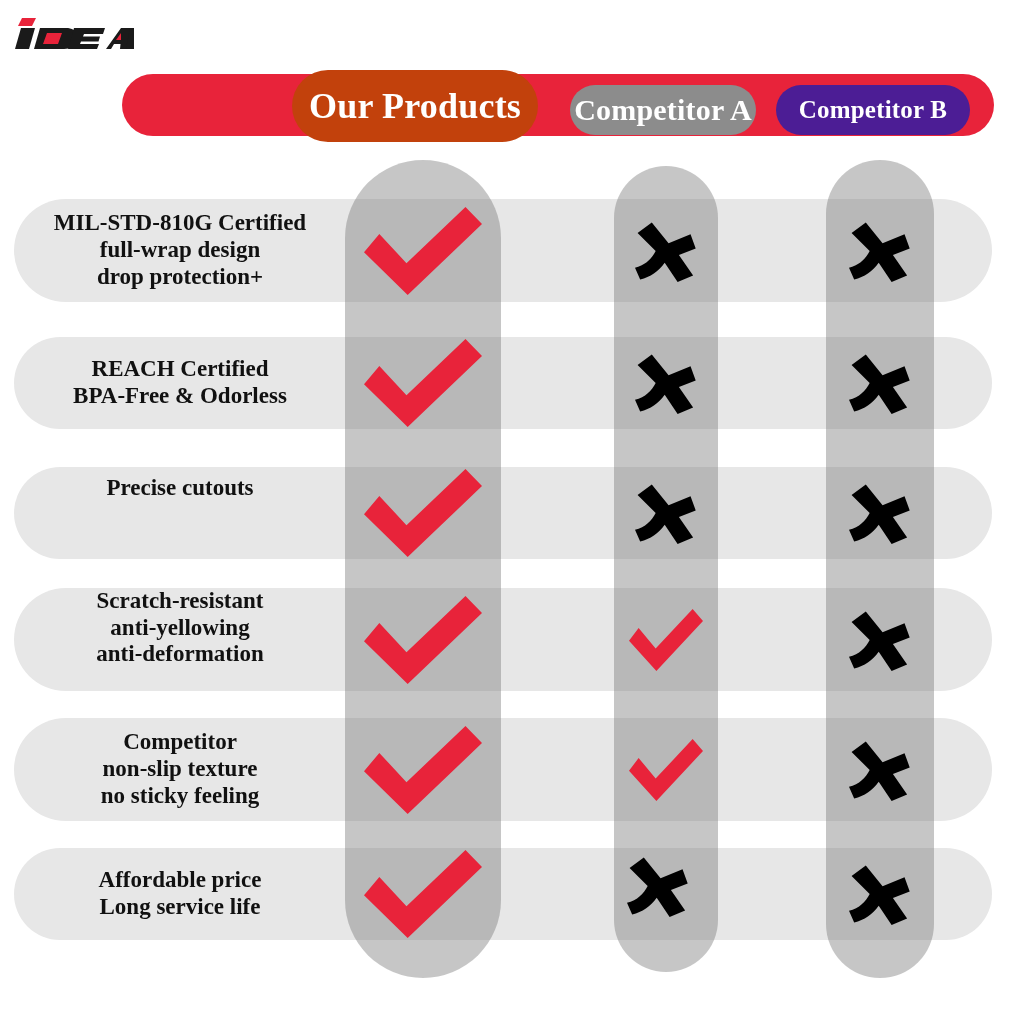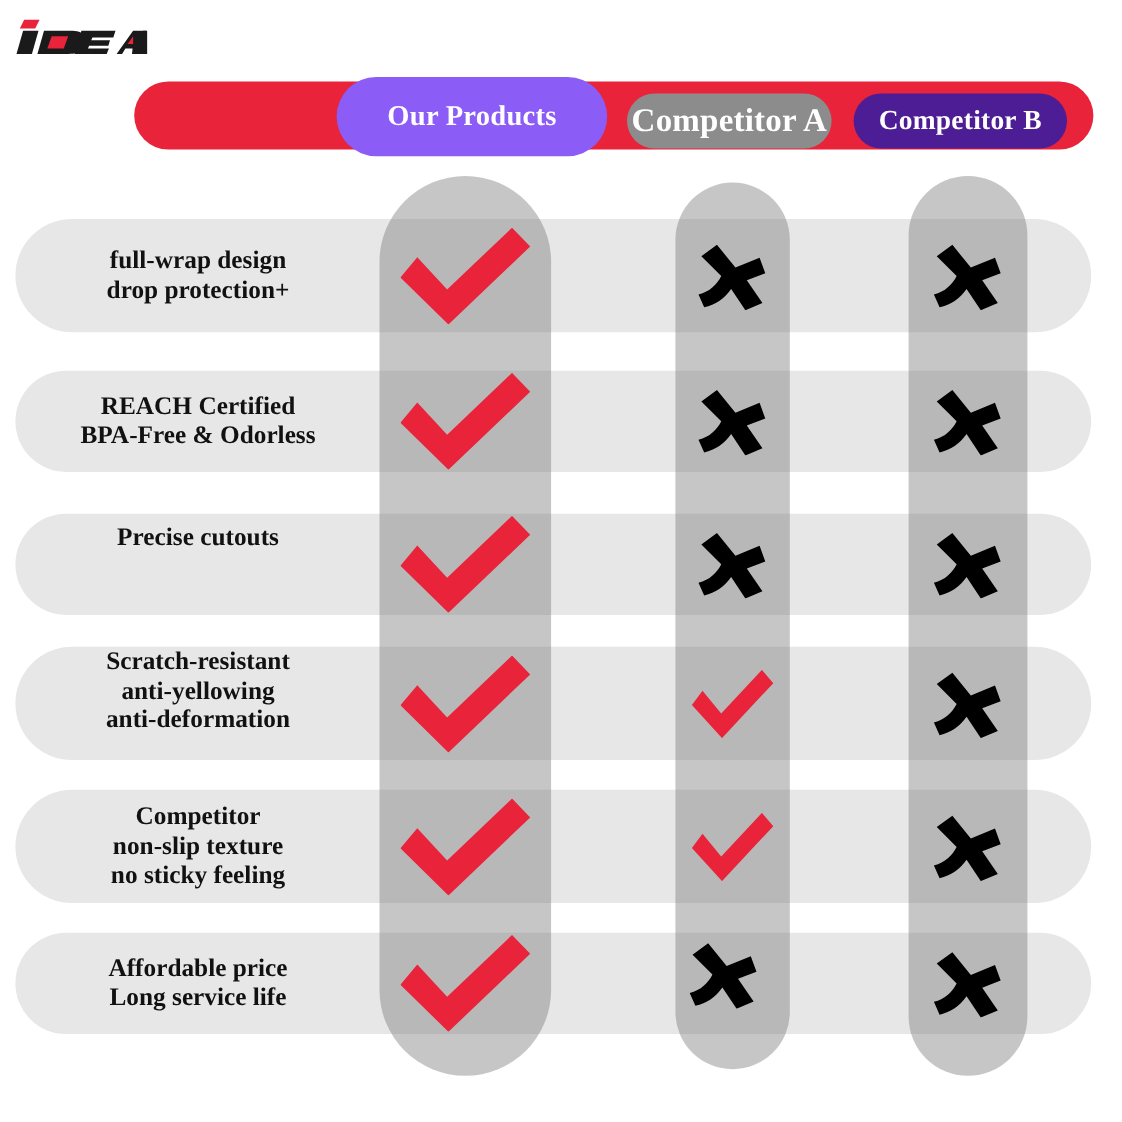--- a/index.html
+++ b/index.html
@@ -39,27 +39,27 @@
     display: flex;
     align-items: center;
     justify-content: center;
     border-radius: 28px;
     color: #ffffff;
     font-weight: bold;
     white-space: nowrap;
     letter-spacing: .2px;
   }
   #tab-our-products {
-    left: 306px;
+    left: 292px;
     top: 70px;
     width: 246px;
     height: 72px;
-    background: #8b5cf6;
+    background: #c2410c;
     border-radius: 36px;
-    font-size: 26px;
+    font-size: 36px;
   }
   #tab-competitor-a {
     left: 570px;
     top: 85px;
     width: 186px;
     height: 50px;
     background: #8C8C8C;
     font-size: 30px;
   }
   #tab-competitor-b {
@@ -157,20 +157,21 @@
 
 <div class="tab" id="tab-our-products">Our Products</div>
 
 <div class="tab" id="tab-competitor-a">Competitor A</div>
 
 <div class="tab" id="tab-competitor-b">Competitor B</div>
 
 <div id="rows-layer">
     <div class="row-band" style="top: 199px; height: 103px; background: rgb(231, 231, 231);"></div>
     <div class="feature-label" style="top: 199px; height: 103px;">
+      <span class="ln">MIL-STD-810G Certified</span>
       <span class="ln">full-wrap design</span>
       <span class="ln">drop protection+</span>
     </div>
     <div class="row-band" style="top: 337px; height: 92px; background: rgb(231, 231, 231);"></div>
     <div class="feature-label" style="top: 337px; height: 92px;">
       <span class="ln">REACH Certified</span>
       <span class="ln">BPA-Free &amp; Odorless</span>
     </div>
     <div class="row-band" style="top: 467px; height: 92px; background: rgb(231, 231, 231);"></div>
     <div class="feature-label" style="top: 442px; height: 92px;">

